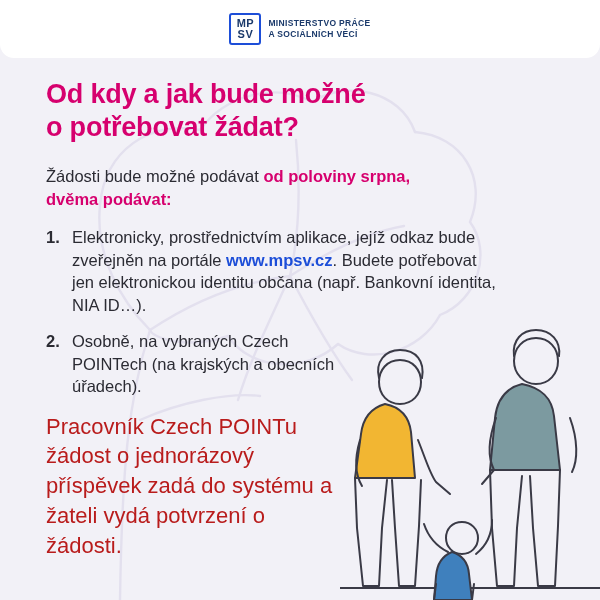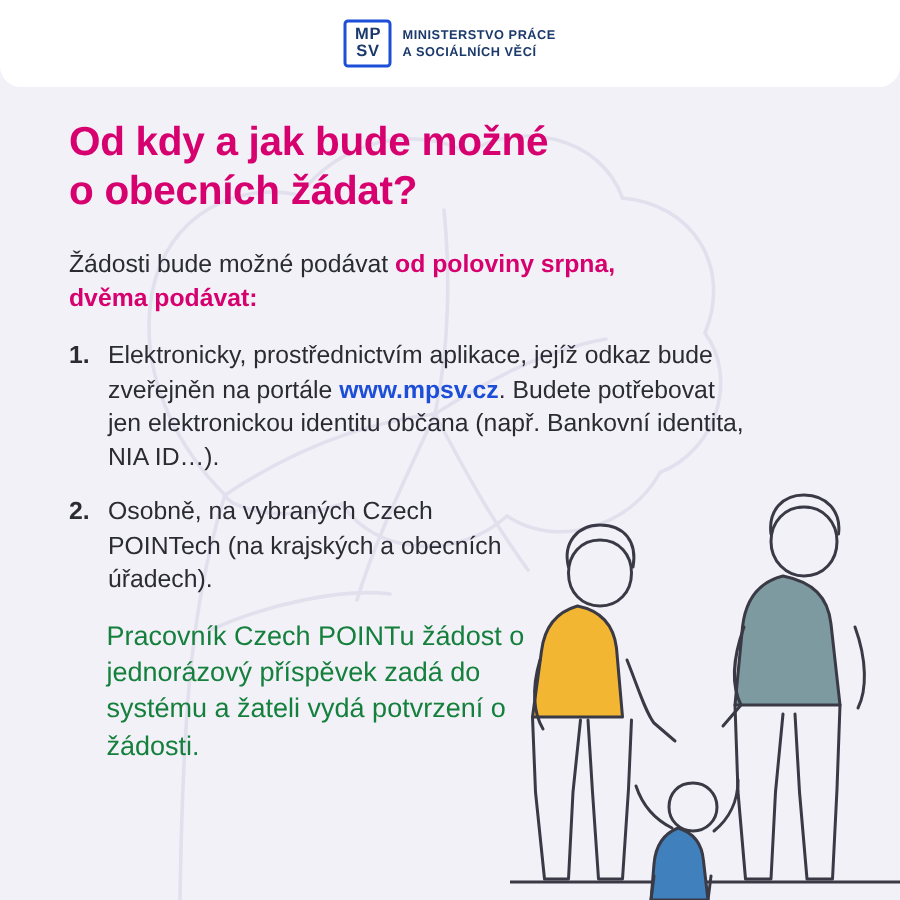--- a/index.html
+++ b/index.html
@@ -130,25 +130,24 @@
     left: 0;
     top: 0;
     font-weight: bold;
     color: #2b2b33;
     font-size: 16.5px;
   }
   .w1 { max-width: 455px; }
   .w2 { max-width: 300px; }
   .note {
     max-width: 290px;
-    color: #15803d;
-    font-size: 18px;
+    color: #b91c1c;
+    font-size: 22px;
     line-height: 1.36;
     margin-top: 14px;
-    margin-left: 25px;
   }
   .link {
     color: #1d4ed8;
     font-weight: bold;
   }
 </style>
 </head>
 <body>
 
 <div class="page">
@@ -210,21 +209,21 @@
       <div class="logo-text">
         <div>MINISTERSTVO PRÁCE</div>
         <div>A SOCIÁLNÍCH VĚCÍ</div>
       </div>
     </div>
   </div>
 
   <div class="content">
     <h1 class="title">
       <span>Od kdy a jak bude možné</span><br>
-      <span>o obecních žádat?</span>
+      <span>o potřebovat žádat?</span>
     </h1>
 
     <p class="lead">
       <span>Žádosti bude možné podávat </span><span class="hl">od poloviny srpna,</span><br>
       <span class="hl">dvěma podávat:</span>
     </p>
 
     <ol class="steps">
       <li class="w1">
         <span class="num">1.</span>

